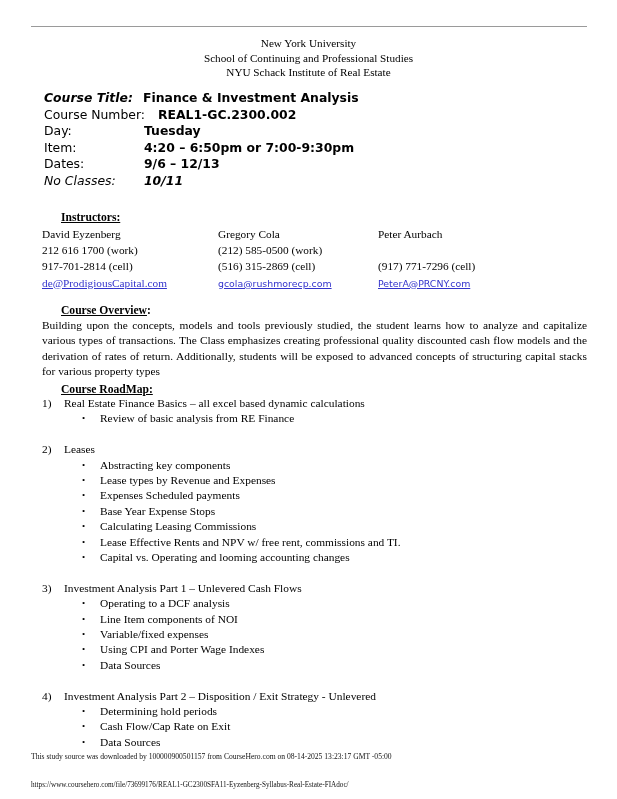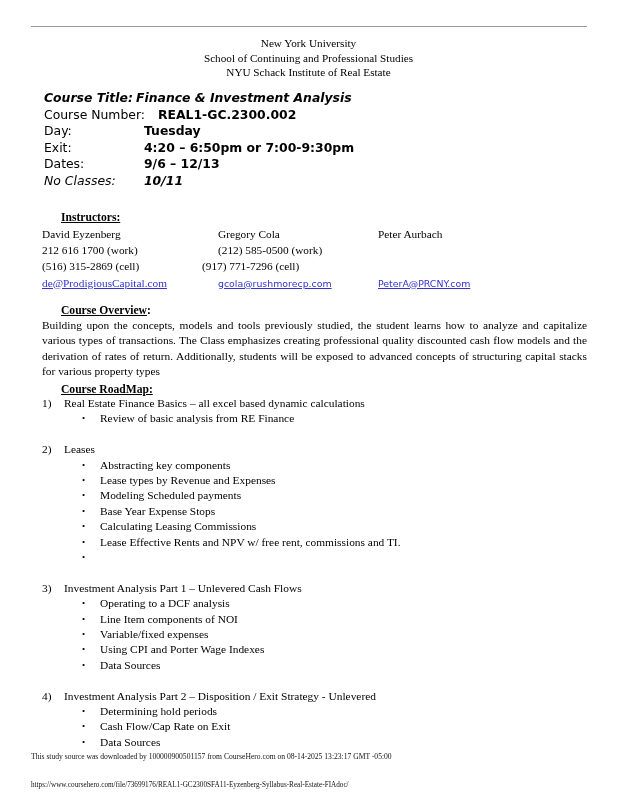--- a/index.html
+++ b/index.html
@@ -63,21 +63,21 @@
   }
   .cr-label {
     width: 92px;
     flex: 0 0 92px;
     font-weight: normal;
   }
   .cr-label.bold { font-weight: bold; font-style: italic; }
   .cr-label.ital { font-style: italic; }
   .cr-value { font-weight: bold; }
   .cr-value.ital { font-style: italic; }
-  .course-row.title .cr-value { margin-left: 0px; font-style: italic; }
+  .course-row.title .cr-value { margin-left: 7px; }
   .course-row.num .cr-value,
   .course-row.day .cr-value,
   .course-row.time .cr-value,
   .course-row.dates .cr-value,
   .course-row.noclass .cr-value { margin-left: 8px; }
   .course-row.num .cr-value { margin-left: 22px; }
 
   
   .sec-head {
     position: absolute;
@@ -194,21 +194,21 @@
     </div>
     <div class="course-row num">
       <span class="cr-label">Course Number:</span>
       <span class="cr-value">REAL1-GC.2300.002</span>
     </div>
     <div class="course-row day">
       <span class="cr-label">Day:</span>
       <span class="cr-value">Tuesday</span>
     </div>
     <div class="course-row time">
-      <span class="cr-label">Exit:</span>
+      <span class="cr-label">Item:</span>
       <span class="cr-value">4:20 – 6:50pm or 7:00-9:30pm</span>
     </div>
     <div class="course-row dates">
       <span class="cr-label">Dates:</span>
       <span class="cr-value">9/6 – 12/13</span>
     </div>
     <div class="course-row noclass">
       <span class="cr-label ital">No Classes:</span>
       <span class="cr-value ital">10/11</span>
     </div>
@@ -222,20 +222,21 @@
     <div class="inst-row">
       <div class="inst-col c1">David Eyzenberg</div>
       <div class="inst-col c2">Gregory Cola</div>
       <div class="inst-col c3">Peter Aurbach</div>
     </div>
     <div class="inst-row">
       <div class="inst-col c1">212 616 1700 (work)</div>
       <div class="inst-col c3">(212) 585-0500 (work)</div>
     </div>
     <div class="inst-row">
+      <div class="inst-col c1">917-701-2814 (cell)</div>
       <div class="inst-col c2">(516) 315-2869 (cell)</div>
       <div class="inst-col c3">(917) 771-7296 (cell)</div>
     </div>
     <div class="inst-row">
       <div class="inst-col c1"><span class="email">de@ProdigiousCapital.com</span></div>
       <div class="inst-col c2"><span class="email sans">gcola@rushmorecp.com</span></div>
       <div class="inst-col c3"><span class="email sans">PeterA@PRCNY.com</span></div>
     </div>
   </div>
 
@@ -274,36 +275,37 @@
         <li>
           <span class="bullet-dot">•</span>
           <span class="bullet-text">Abstracting key components</span>
         </li>
         <li>
           <span class="bullet-dot">•</span>
           <span class="bullet-text">Lease types by Revenue and Expenses</span>
         </li>
         <li>
           <span class="bullet-dot">•</span>
-          <span class="bullet-text">Modeling Scheduled payments</span>
+          <span class="bullet-text">Expenses Scheduled payments</span>
         </li>
         <li>
           <span class="bullet-dot">•</span>
           <span class="bullet-text">Base Year Expense Stops</span>
         </li>
         <li>
           <span class="bullet-dot">•</span>
           <span class="bullet-text">Calculating Leasing Commissions</span>
         </li>
         <li>
           <span class="bullet-dot">•</span>
           <span class="bullet-text">Lease Effective Rents and NPV w/ free rent, commissions and TI.</span>
         </li>
         <li>
           <span class="bullet-dot">•</span>
+          <span class="bullet-text">Capital vs. Operating and looming accounting changes</span>
         </li>
       </ul>
       <div class="rm-gap"></div>
     </div>
 
     <div class="rm-item">
       <div class="rm-head">
         <span class="rm-num">3)</span>
         <span class="rm-title">Investment Analysis Part 1 – Unlevered Cash Flows</span>
       </div>

